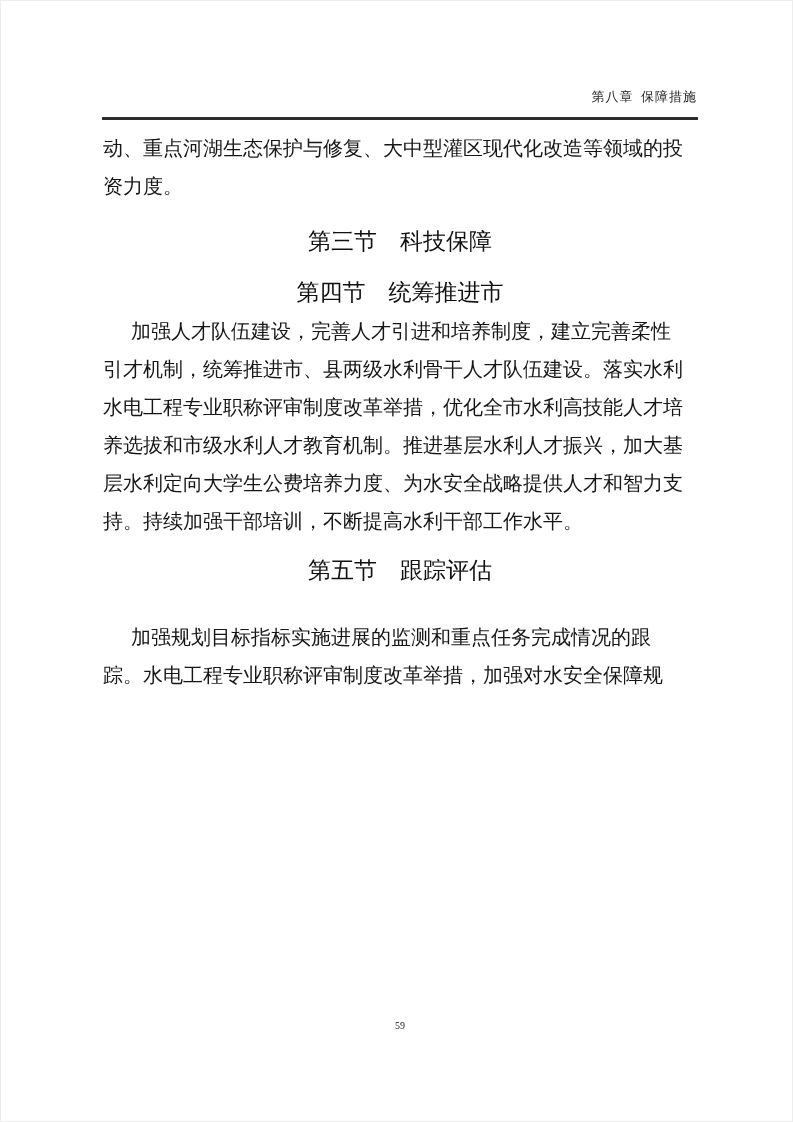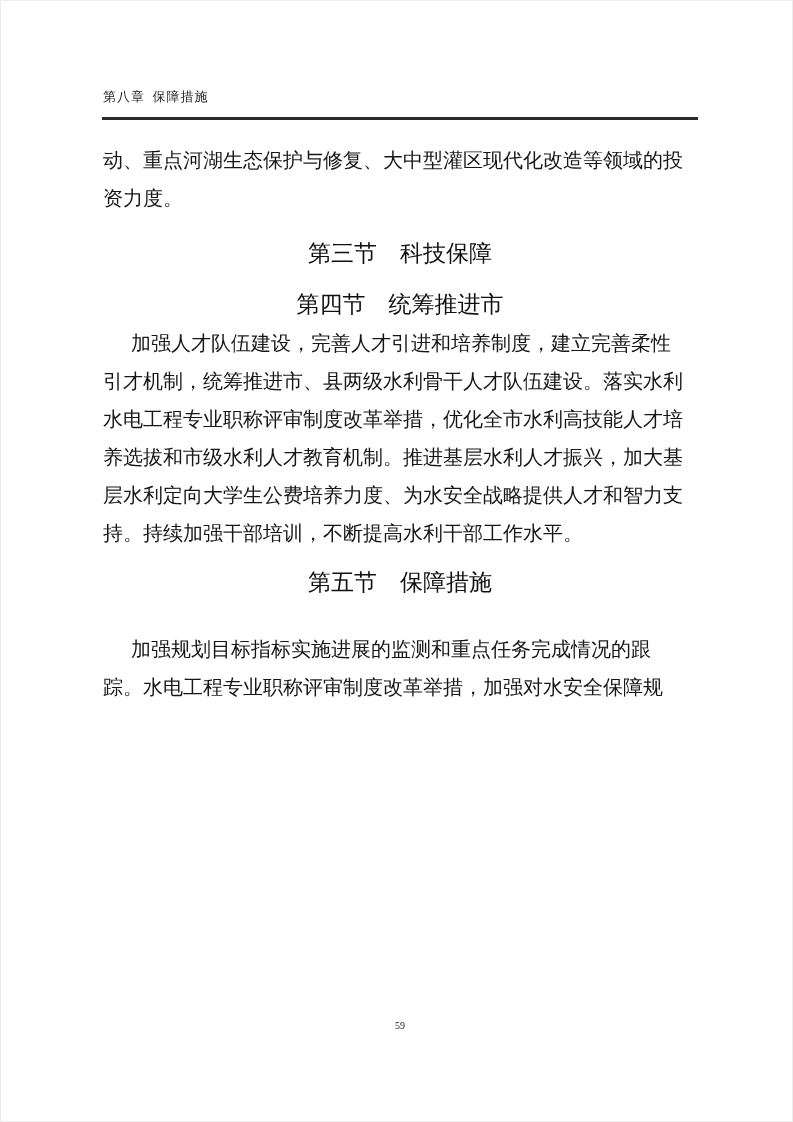--- a/index.html
+++ b/index.html
@@ -15,20 +15,21 @@
     color: #1a1a1a;
     font-family: "Liberation Serif", serif;
     overflow: hidden;
     box-shadow: inset 0 0 0 1px #ededed;
   }
   .running-header {
     position: absolute;
     left: 103px;
     top: 88px;
     width: 594px;
+    text-align: right;
     font-family: Liberation Mono, monospace;
     font-size: 13px;
     color: #1f1f1f;
     letter-spacing: 1px;
   }
   .header-rule {
     position: absolute;
     left: 102px;
     top: 117px;
     width: 596px;
@@ -54,21 +55,21 @@
     margin: 0;
     font-size: 23px;
     line-height: 38px;
     font-weight: normal;
     text-align: center;
     color: #101010;
   }
   .mt12 { margin-top: 12px; }
   .mt13 { margin-top: 13px; }
   .mt18 { margin-top: 18px; }
-  .mt22 { margin-top: 22px; }
+  .mt22 { margin-top: 10px; }
   .mt24 { }
   .mt28 { margin-top: 28px; }
   .page-footer {
     position: absolute;
     left: 103px;
     top: 1020px;
     width: 594px;
     text-align: center;
     font-size: 10px;
     color: #222222;
@@ -95,21 +96,21 @@
 
     <h2 class="section-heading mt13">第四节　统筹推进市</h2>
 
     <p class="body-para indent mt24">加强人才队伍建设，完善人才引进和培养制度，建立完善柔性
 引才机制，统筹推进市、县两级水利骨干人才队伍建设。落实水利
 水电工程专业职称评审制度改革举措，优化全市水利高技能人才培
 养选拔和市级水利人才教育机制。推进基层水利人才振兴，加大基
 层水利定向大学生公费培养力度、为水安全战略提供人才和智力支
 持。持续加强干部培训，不断提高水利干部工作水平。</p>
 
-    <h2 class="section-heading mt12">第五节　保障措施</h2>
+    <h2 class="section-heading mt12">第五节　跟踪评估</h2>
 
     <p class="body-para indent mt28">加强规划目标指标实施进展的监测和重点任务完成情况的跟
 踪。水电工程专业职称评审制度改革举措，加强对水安全保障规</p>
 
   </div>
 
   <div class="page-footer">
     <span>59</span>
   </div>
 

